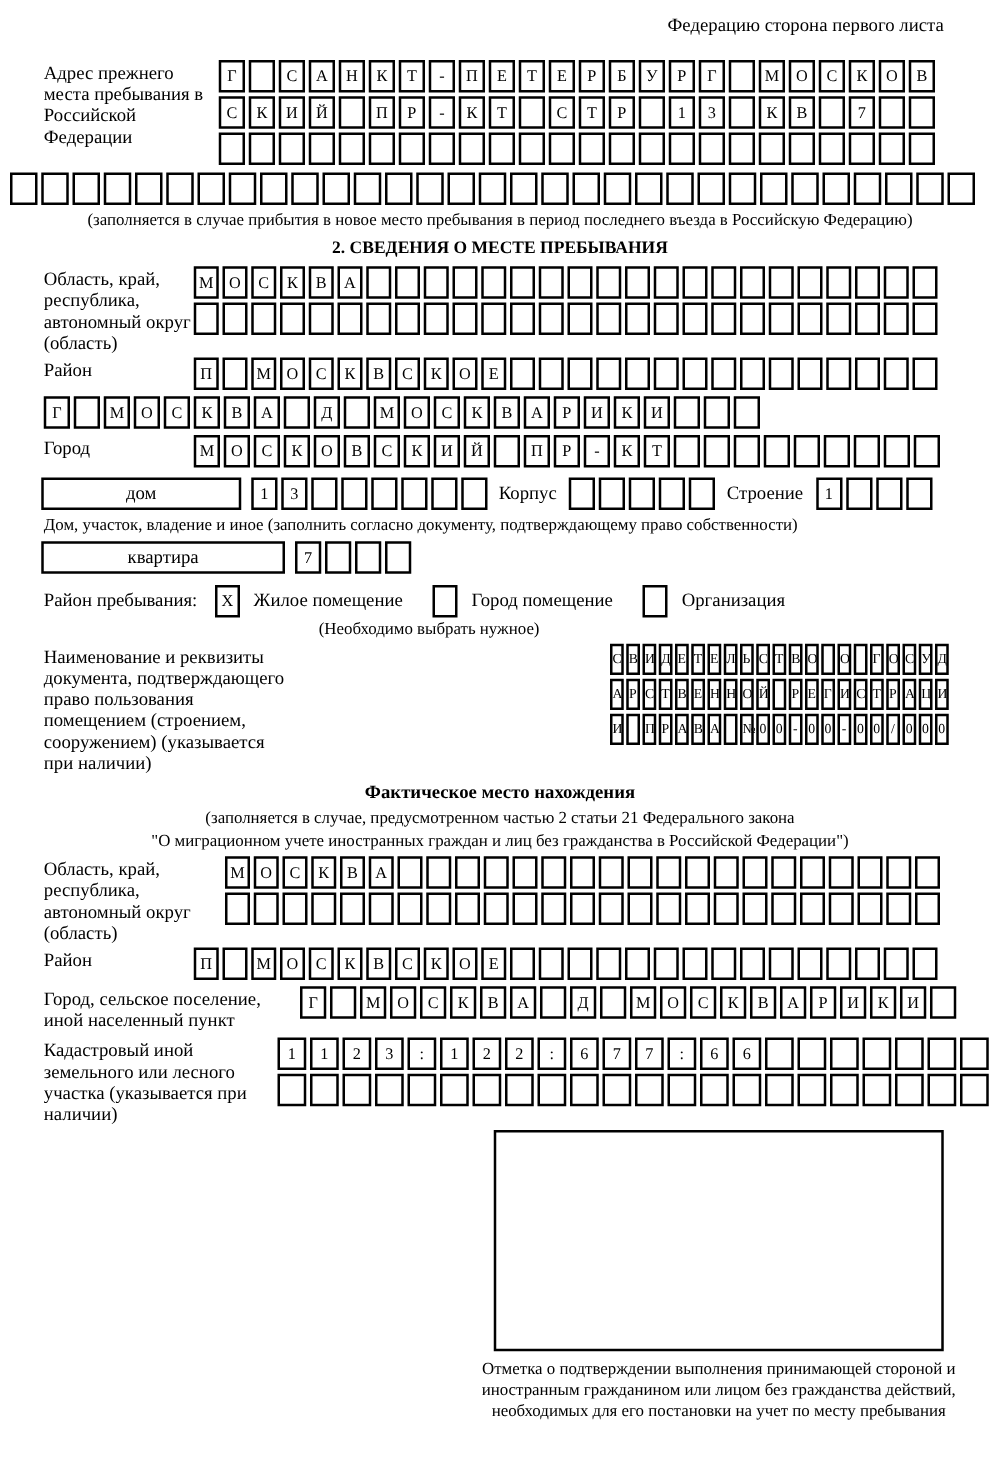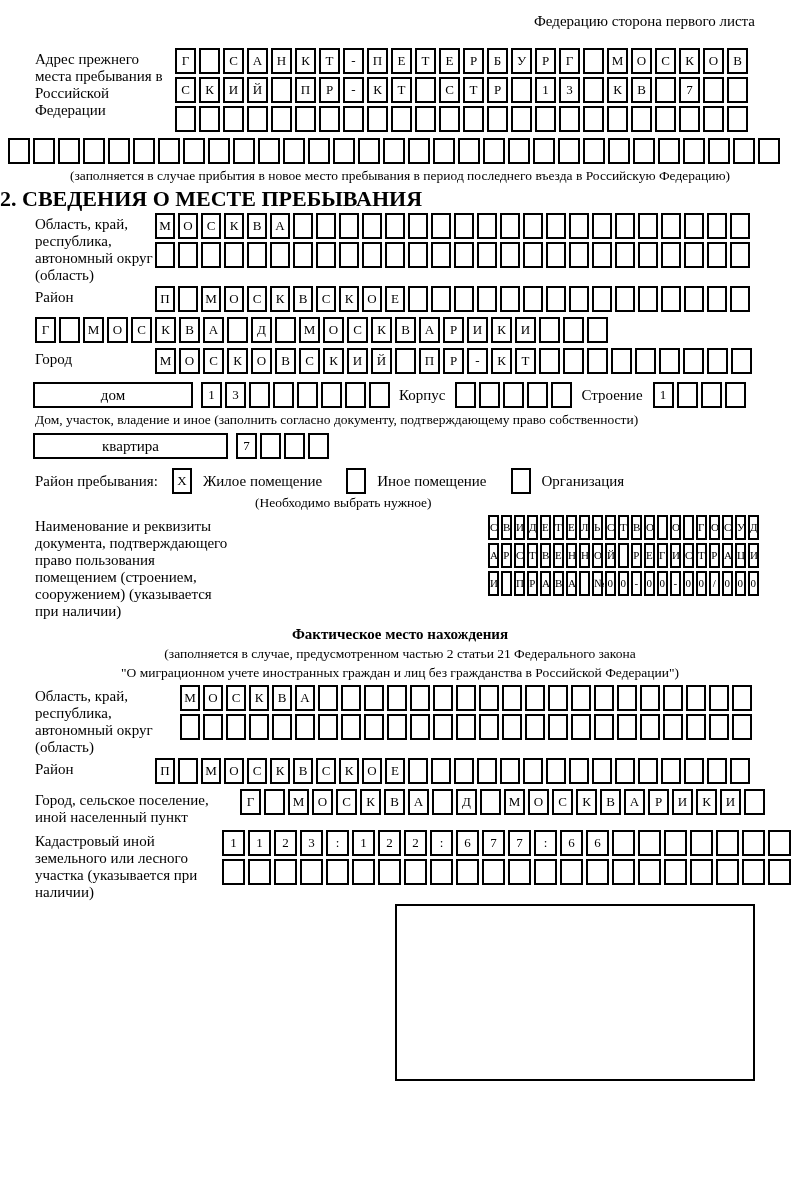--- a/index.html
+++ b/index.html
@@ -30,21 +30,21 @@
     background: #fff;
   }
   .dense .cell { height: 25px; margin-right: 2.5px; font-size: 11px; line-height: 20px; }
 
   .fullrow { margin: 3px 0 0 8px; }
 
   .caption { font-size: 13.5px; line-height: 16px; }
   .caption-center { text-align: center; margin-top: 4px; }
   .caption-left { margin: 1px 0 0 35px; }
 
-  .sec-title { font-weight: bold; text-align: left; font-size: 22px; line-height: 20px; margin-top: 5px; }
+  .sec-title { font-weight: bold; text-align: center; font-size: 14px; line-height: 20px; margin-top: 5px; }
   .sub-title { font-weight: bold; text-align: center; font-size: 15px; line-height: 18px; margin-top: 5px; }
 
   .house-row { display: flex; align-items: flex-start; margin: 5px 0 0 33px; }
   .wide-box { flex: none; height: 26px; border: 2px solid #000; text-align: center; line-height: 22px; }
   .box-dom { width: 160px; margin-right: 8px; }
   .box-kv  { width: 195px; margin-right: 8px; }
   .inline-label { flex: none; line-height: 26px; margin: 0 10px 0 6px; }
 
   .residence { display: flex; align-items: center; margin: 6px 0 0 35px; }
   .residence .cb-label { margin: 0 24px 0 8px; }
@@ -379,21 +379,21 @@
         <span class="cell" style="width: 21px;"></span>
         <span class="cell" style="width: 21px;"></span>
       </div>
   </div>
 
   <div class="residence">
     <span class="lead">Район пребывания:</span>
     <span class="cell checkbox">X</span>
     <span class="cb-label">Жилое помещение</span>
     <span class="cell checkbox"></span>
-    <span class="cb-label">Иное помещение</span>
+    <span class="cb-label">Город помещение</span>
     <span class="cell checkbox"></span>
     <span class="cb-label">Организация</span>
   </div>
   <div class="caption residence-note">(Необходимо выбрать нужное)</div>
 
   <div class="frow mt4">
     <div class="label label-doc">
       <span class="inner">Наименование и реквизиты документа, подтверждающего право пользования помещением (строением, сооружением) (указывается при наличии)</span>
     </div>
     <div class="cellcol">
@@ -641,14 +641,15 @@
           <span class="cell" style="width: 23px;"></span>
           <span class="cell" style="width: 23px;"></span>
           <span class="cell" style="width: 23px;"></span>
           <span class="cell" style="width: 23px;"></span>
           <span class="cell" style="width: 23px;"></span>
         </div>
     </div>
   </div>
 
   <div class="mark-box"></div>
+  <div class="mark-caption">Отметка о подтверждении выполнения принимающей стороной и иностранным гражданином или лицом без гражданства действий, необходимых для его постановки на учет по месту пребывания</div>
 
 </div>
 
 </body></html>

